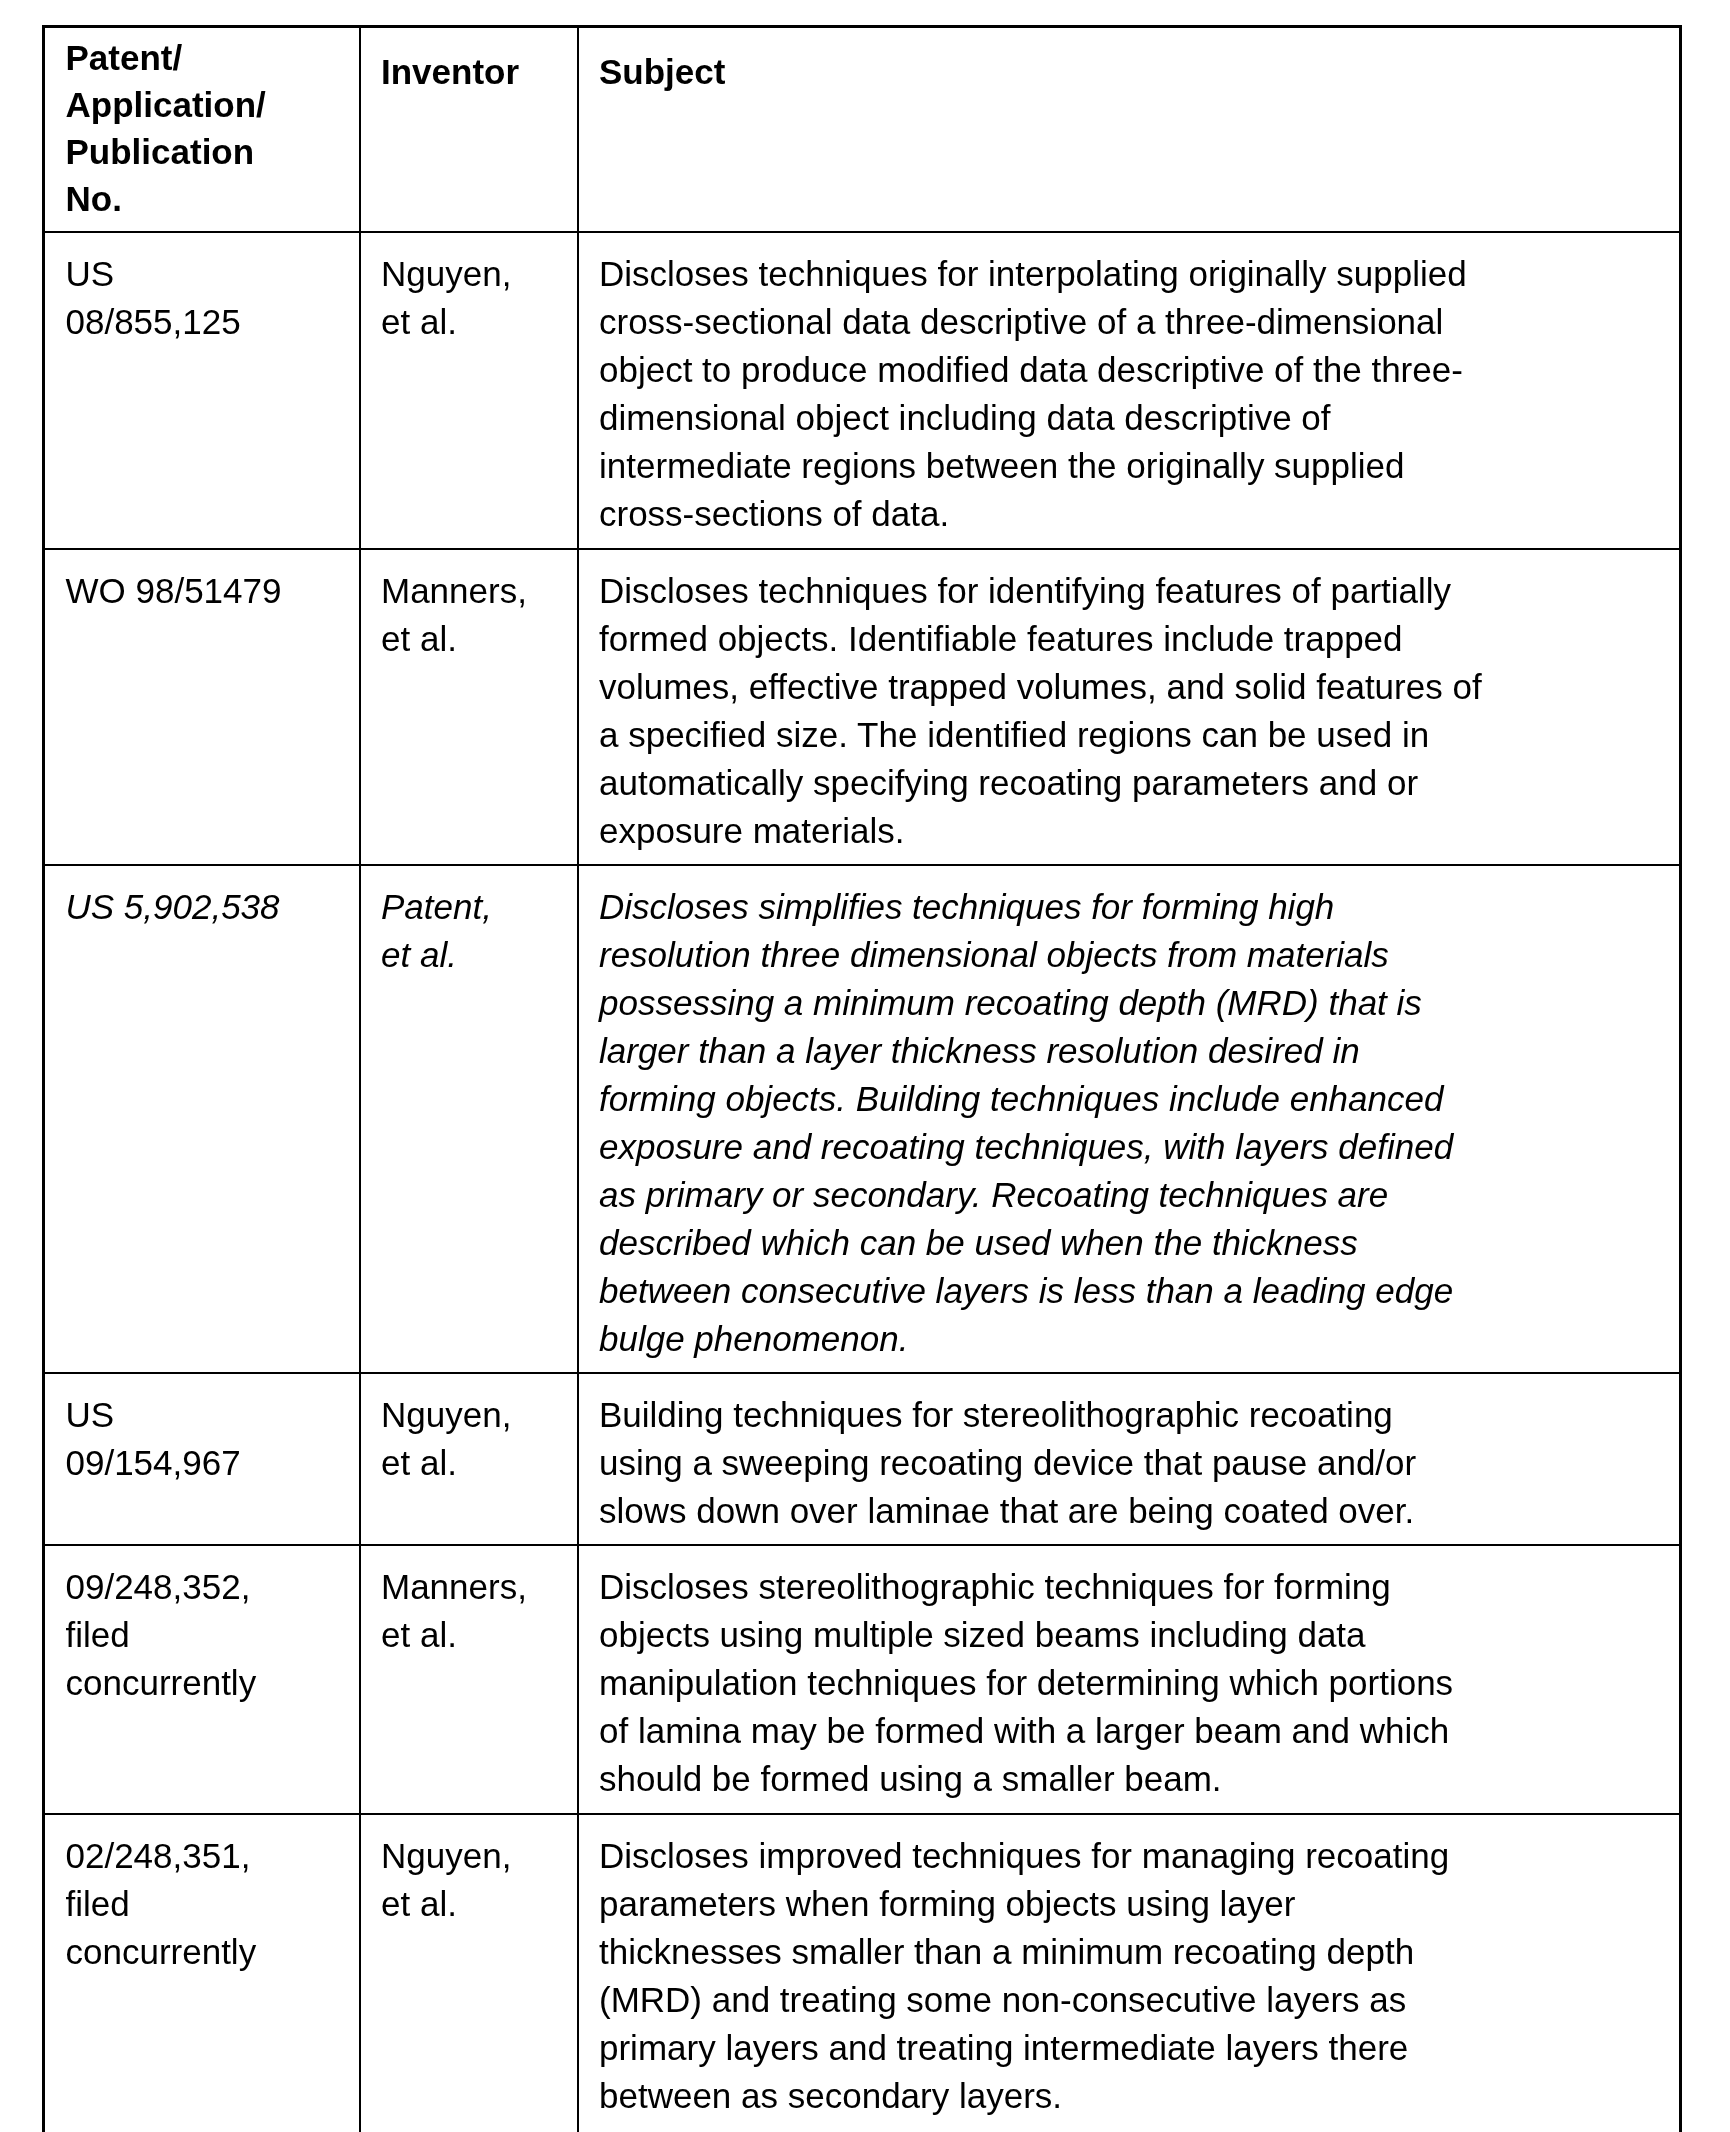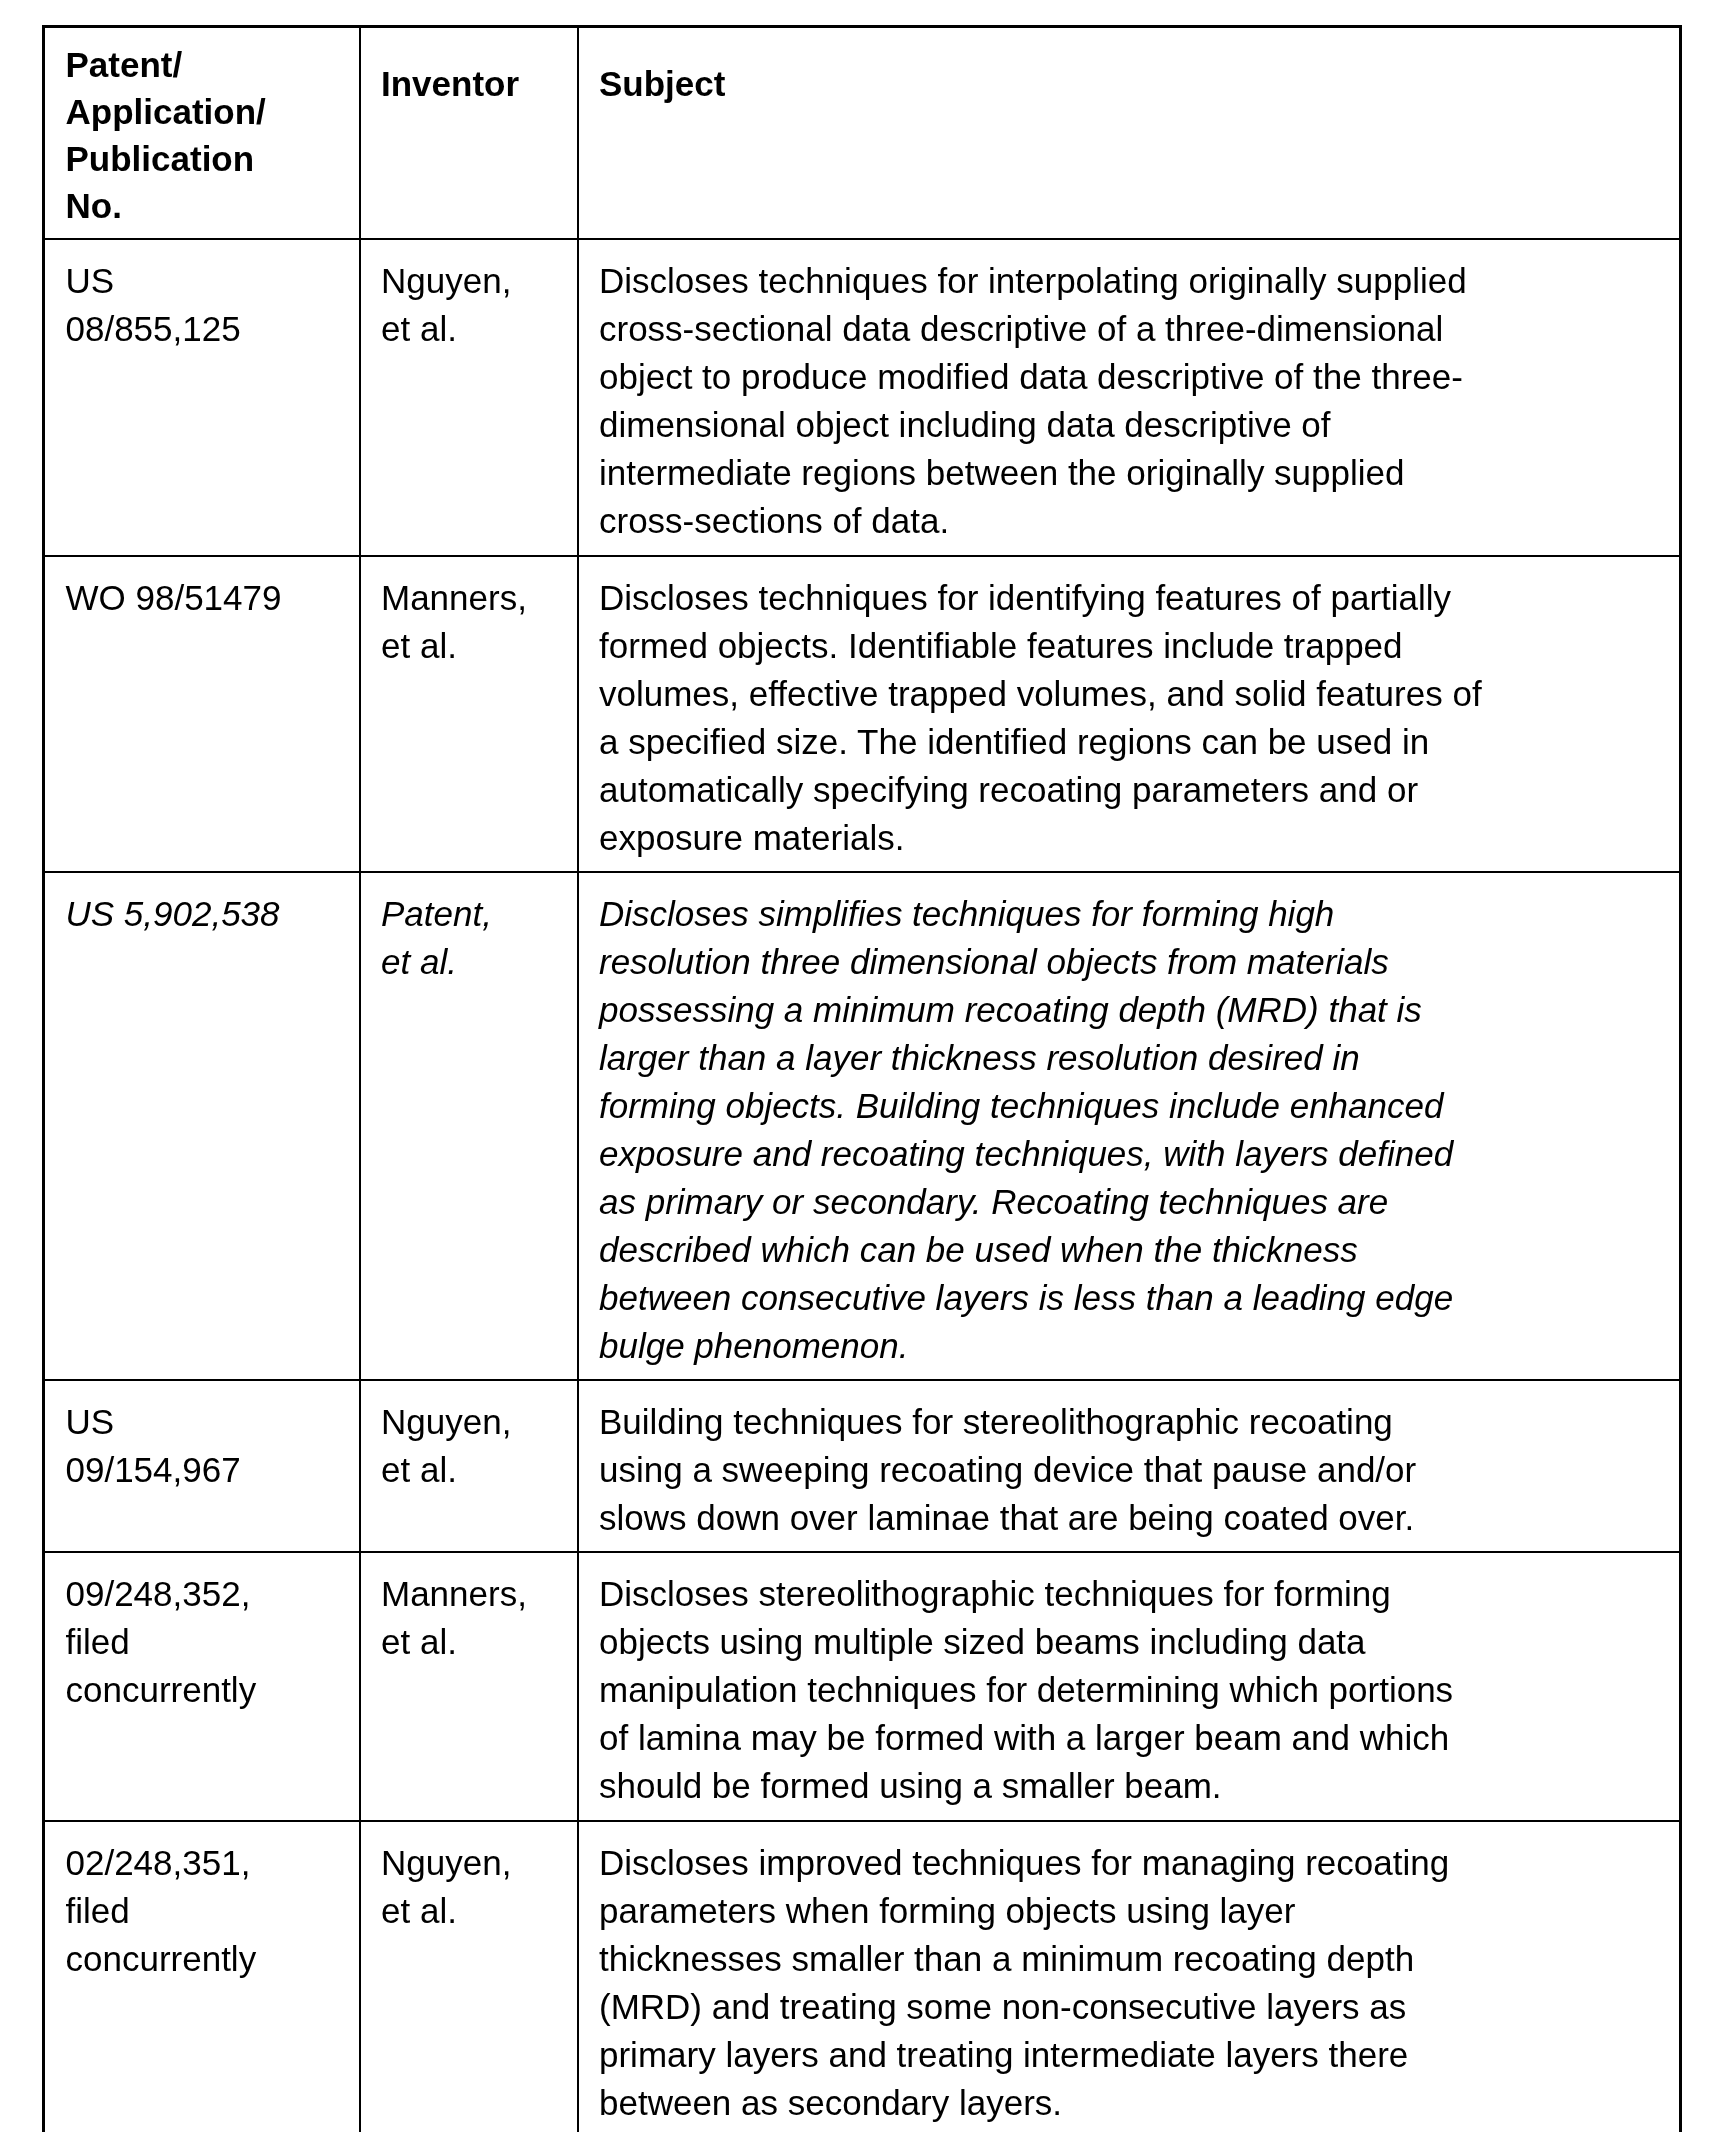--- a/index.html
+++ b/index.html
@@ -30,22 +30,22 @@
       text-align: left;
       padding: 17px 20.5px 9.3px 20.5px;
       font-size: 35px;
       line-height: 48px;
       letter-spacing: 0;
     }
     .doc-table th {
       font-weight: bold;
       height: 168px;
     }
-    .doc-table th.hdr-no { line-height: 47px; padding-top: 13px; }
-    .doc-table th.hdr-inventor, .doc-table th.hdr-subject { padding-top: 32px; }
+    .doc-table th.hdr-no { line-height: 47px; padding-top: 6px; }
+    .doc-table th.hdr-inventor, .doc-table th.hdr-subject { padding-top: 20px; }
     .doc-table td { font-weight: normal; }
     col.c1 { width: 316px; }
     col.c2 { width: 218px; }
     col.c3 { width: 1103px; }
     tr.r1 td { height: 283px; }
     tr.r2 td { height: 283px; }
     tr.r3 td { height: 472px; font-style: italic; }
     tr.r4 td { height: 143px; }
     tr.r5 td { height: 234px; }
     tr.r6 td { height: 292px; }

